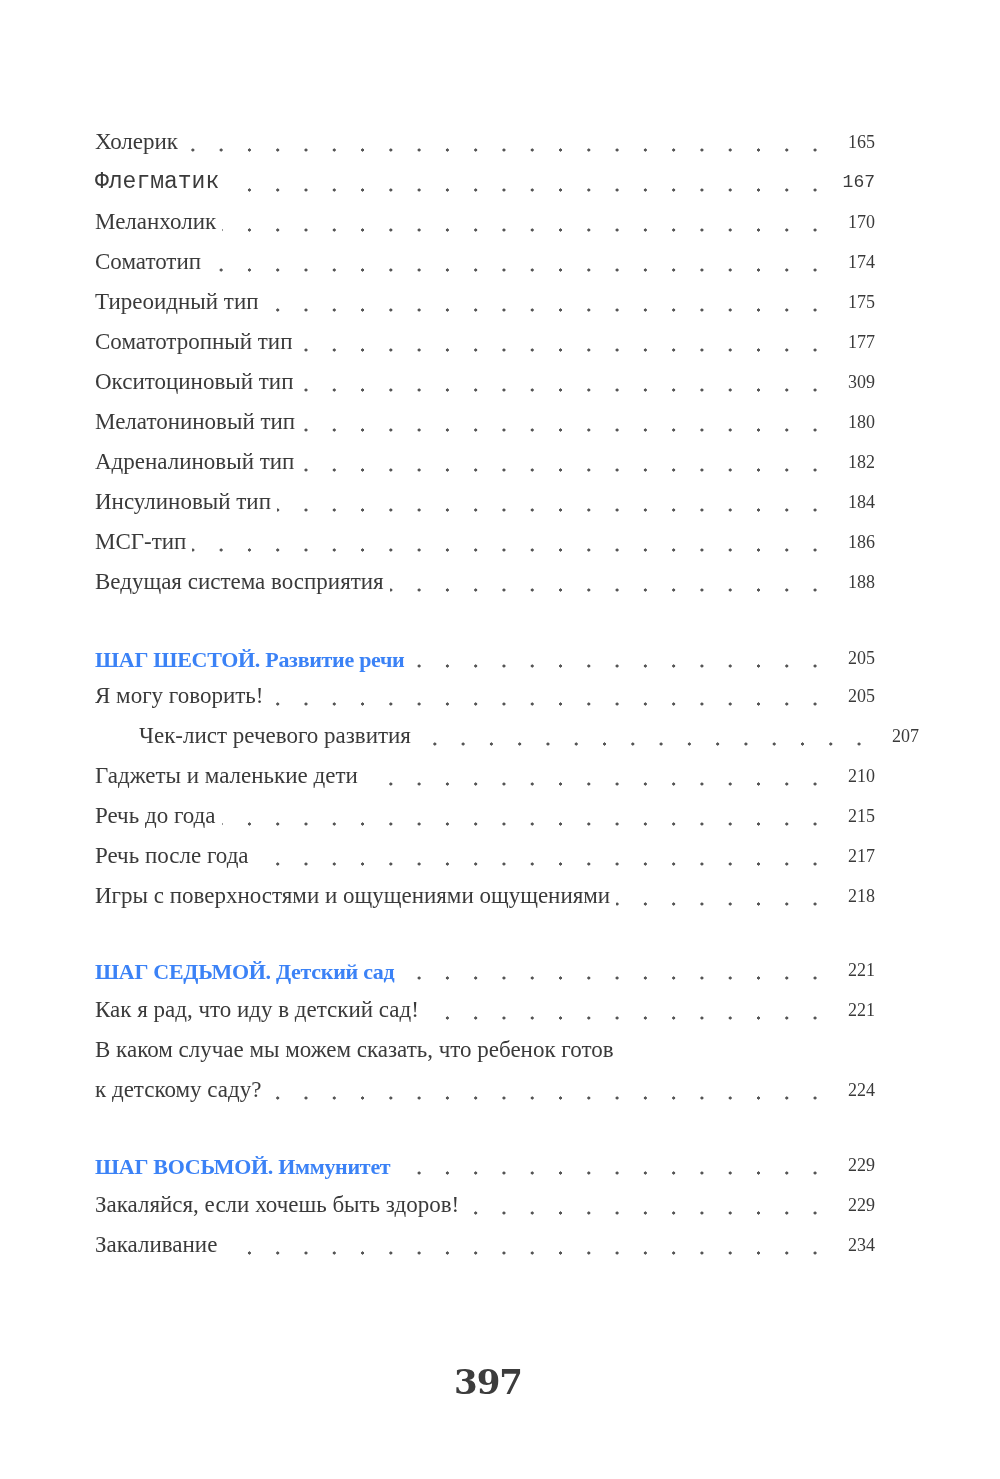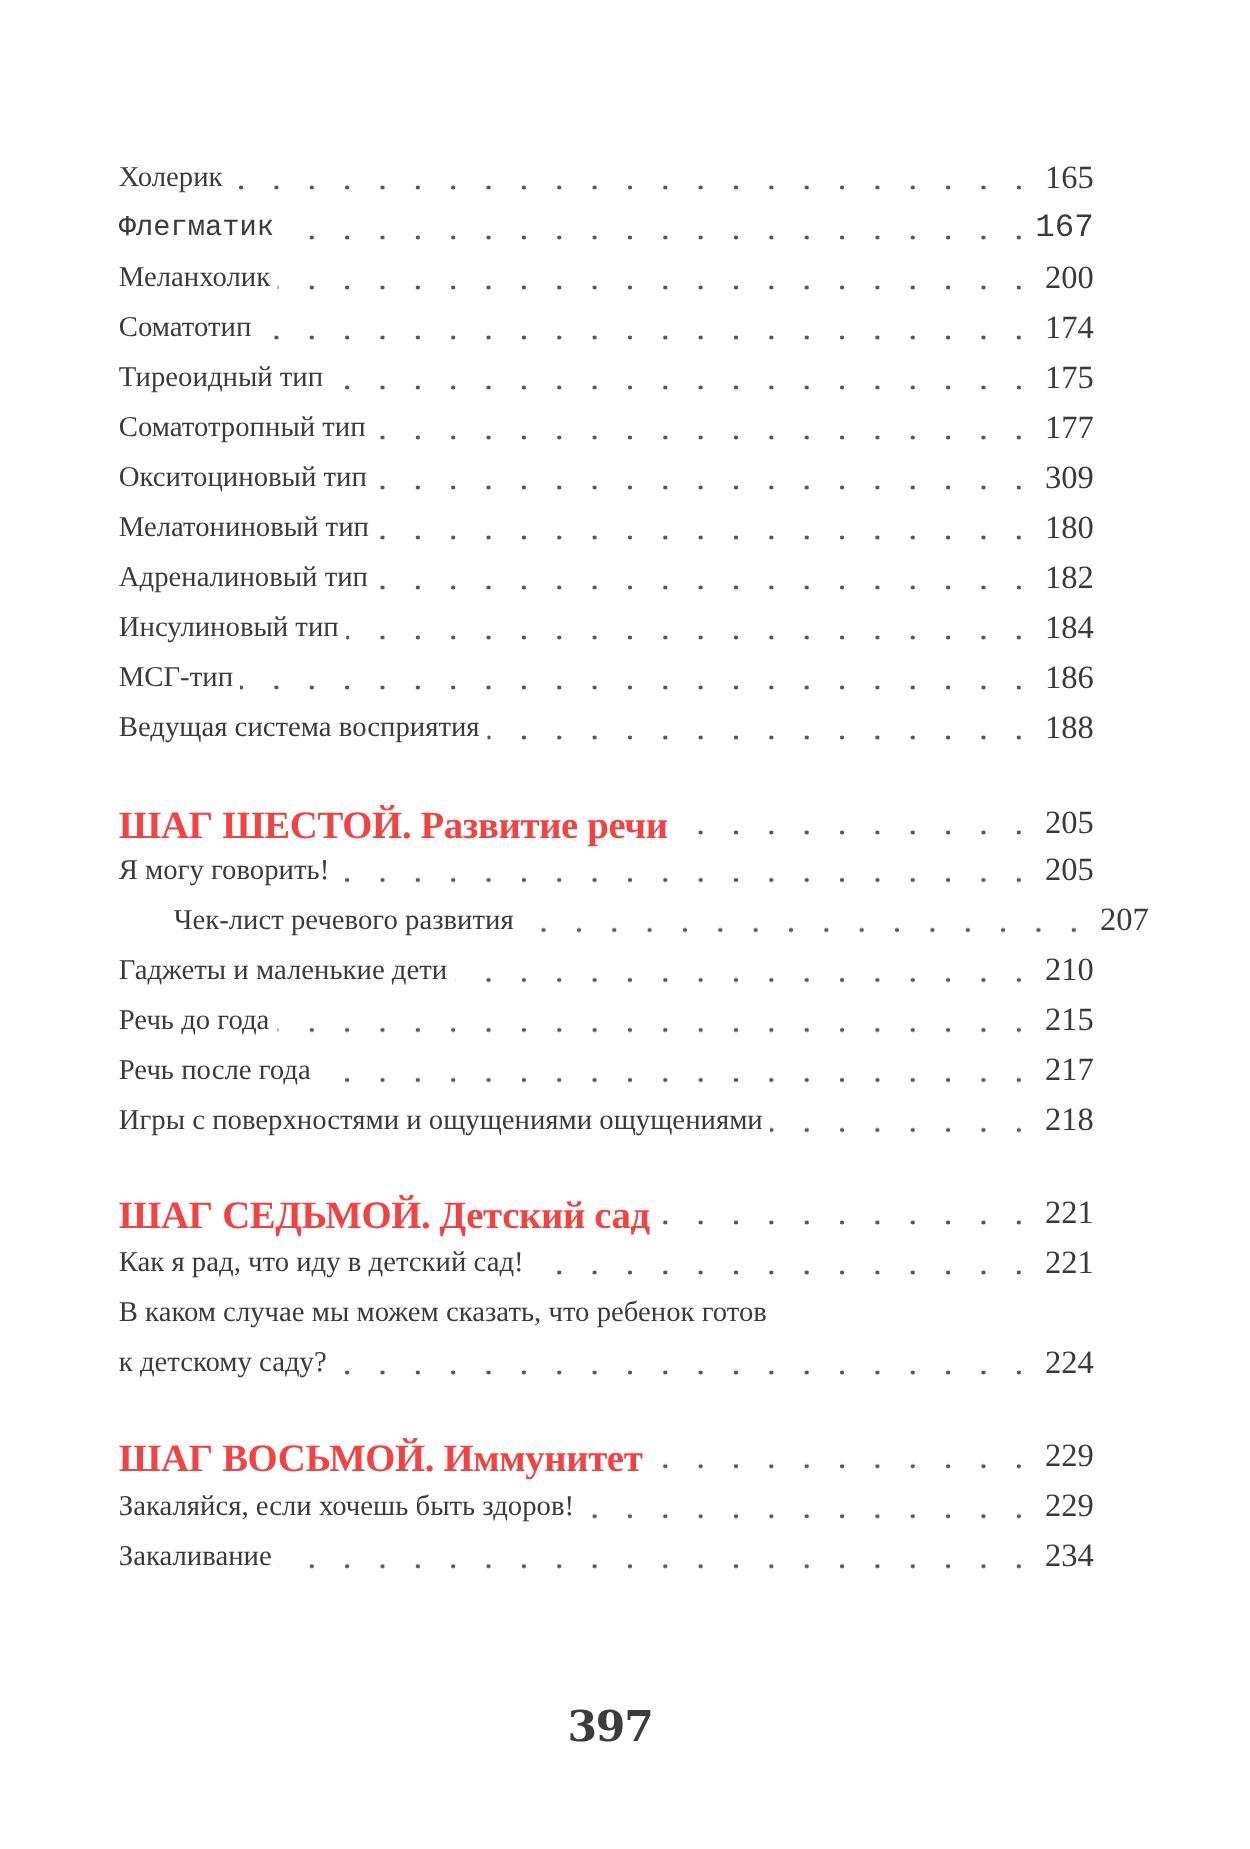--- a/index.html
+++ b/index.html
@@ -24,23 +24,23 @@
       bottom: 8px;
       font-size: 23px;
       line-height: 26px;
       white-space: nowrap;
       background: #ffffff;
       padding-right: 6px;
       color: #3a3a3a;
       z-index: 2;
     }
     .row.heading .title {
-      font-size: 31px;
+      font-size: 22px;
       font-weight: bold;
-      color: #ef4444;
+      color: #3b82f6;
       bottom: 6px;
       letter-spacing: -0.3px;
       padding-right: 8px;
     }
     .leader {
       position: absolute;
       left: 0;
       right: 52px;
       bottom: 11px;
       height: 4px;
@@ -48,21 +48,21 @@
       
       background-image: radial-gradient(circle, #555555 1.4px, transparent 1.8px);
       background-size: 28.29px 4px;
       background-position: 112px 0;
       background-repeat: repeat-x;
     }
     .pagenum {
       position: absolute;
       right: 0;
       bottom: 8px;
-      font-size: 26px;
+      font-size: 18px;
       line-height: 26px;
       color: #3a3a3a;
       background: #ffffff;
       padding-left: 4px;
       z-index: 2;
     }
     .folio {
       position: absolute;
       left: 454px;
       top: 1362px;
@@ -86,21 +86,21 @@
     <span class="pagenum">165</span>
   </div>
   <div class="row" style="top:163px;font-family:Liberation Mono, monospace;">
     <span class="leader"></span>
     <span class="title">Флегматик</span>
     <span class="pagenum">167</span>
   </div>
   <div class="row" style="top:203px;">
     <span class="leader"></span>
     <span class="title">Меланхолик</span>
-    <span class="pagenum">200</span>
+    <span class="pagenum">170</span>
   </div>
   <div class="row" style="top:243px;">
     <span class="leader"></span>
     <span class="title">Соматотип</span>
     <span class="pagenum">174</span>
   </div>
   <div class="row" style="top:283px;">
     <span class="leader"></span>
     <span class="title">Тиреоидный тип</span>
     <span class="pagenum">175</span>

